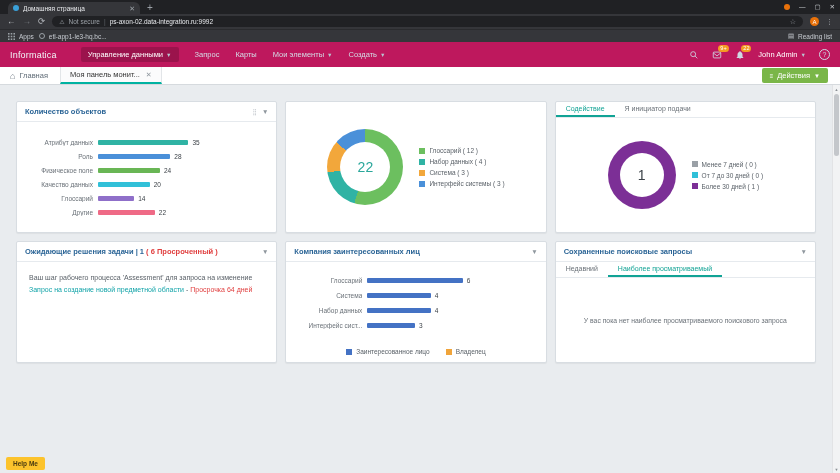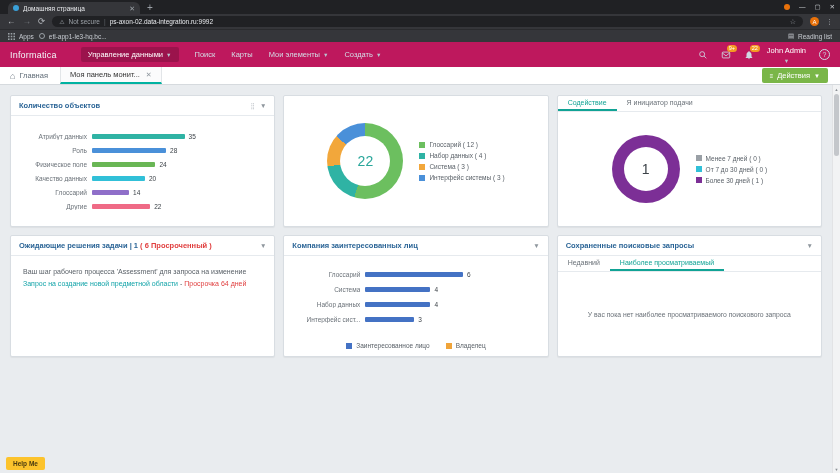--- a/index.html
+++ b/index.html
@@ -36,35 +36,35 @@
 
   
   .appheader { height:25px; background:#be185d; display:flex; align-items:center; padding:0 10px; }
   .brand { font-size:9px; color:#f2f5f8; letter-spacing:.2px; margin-right:24px; }
   .menu-item { font-size:7.5px; color:#d4dee8; margin-right:16px; display:flex; align-items:center; gap:3px;justify-content:space-between; }
   .menu-item.first { color:#fff; background:rgba(0,0,0,.18); padding:3px 7px; border-radius:2px; }
   .caret { font-size:5.5px; color:#b9c6d2; }
   .hdr-right { margin-left:auto; display:flex; align-items:center; gap:13px; }
   .hdr-ic { position:relative; display:flex; align-items:center; }
   .badge { position:absolute; top:-5px; left:6px; background:#f59b23; color:#fff; font-size:5.5px; line-height:7px; padding:0 2px; border-radius:4px; }
-  .user { font-size:7.5px; color:#fff; display:flex; align-items:center; gap:3px;flex-direction:column; }
+  .user { font-size:7.5px; color:#fff; display:flex; align-items:center; gap:3px; }
   .help-ic { width:11px; height:11px; border:1px solid #cfd8e3; border-radius:50%; color:#cfd8e3; font-size:7px; display:flex; align-items:center; justify-content:center; }
 
   
   .subnav { height:18px; background:#fff; border-bottom:1px solid #d6dade; display:flex; align-items:stretch; padding-left:10px; }
   .home { display:flex; align-items:center; gap:4px; font-size:7.5px; color:#5f6b76; padding-right:12px; }
   .home-ic { font-size:9px; color:#5f6b76; }
   .doc-tab { display:flex; align-items:center; gap:6px; padding:0 9px; font-size:7.5px; color:#333; background:#fbfbfc; border-left:1px solid #e2e5e8; border-right:1px solid #e2e5e8; border-bottom:2px solid #00b2a1; }
   .doc-close { color:#8e969e; font-size:7px; }
   .subnav-right { margin-left:auto; display:flex; align-items:center; padding-right:12px; }
   .actions-btn { background:#7ab648; color:#fff; font-size:7.5px; padding:3px 8px; border-radius:2px; display:flex; align-items:center; gap:4px; border:none; }
   .actions-btn .ic { font-size:6px; }
 
   
-  .content { height:388px; margin-right:8px; background:#e9ecef; padding:10px; }
+  .content { height:388px; margin-right:8px; background:#e9ecef; padding:16px; }
   .grid { display:grid; grid-template-columns:repeat(3,1fr); grid-template-rows:132px 122px; gap:8px; }
   .card { background:#fff; border:1px solid #d8dde2; border-radius:2px; display:flex; flex-direction:column; overflow:hidden; box-shadow:0 1px 1px rgba(0,0,0,.05); }
   .card-header { flex:0 0 20px; display:flex; align-items:center; justify-content:space-between; padding:0 8px; border-bottom:1px solid #e6eaee; }
   .card-title { font-size:7.5px; color:#2a6496; font-weight:bold; white-space:nowrap; overflow:hidden; }
   .red { color:#e03e3e; }
   .hdr-icons { display:flex; align-items:center; gap:6px; color:#9aa2a9; }
   .chev { font-size:6.5px; color:#8f979e; }
   .drag { font-size:6px; color:#b7bdc3; letter-spacing:-1px; }
   .card-body { flex:1; position:relative; min-height:0; }
 
@@ -168,21 +168,21 @@
     </span>
   </div>
 
   <div class="appheader">
     <span class="brand">Informatica</span>
     <span class="menu-item first">
       <span>Управление данными</span>
       <span class="caret">▼</span>
     </span>
     <span class="menu-item">
-      <span>Поиск</span>
+      <span>Запрос</span>
     </span>
     <span class="menu-item">
       <span>Карты</span>
     </span>
     <span class="menu-item">
       <span>Мои элементы</span>
       <span class="caret">▼</span>
     </span>
     <span class="menu-item">
       <span>Создать</span>

